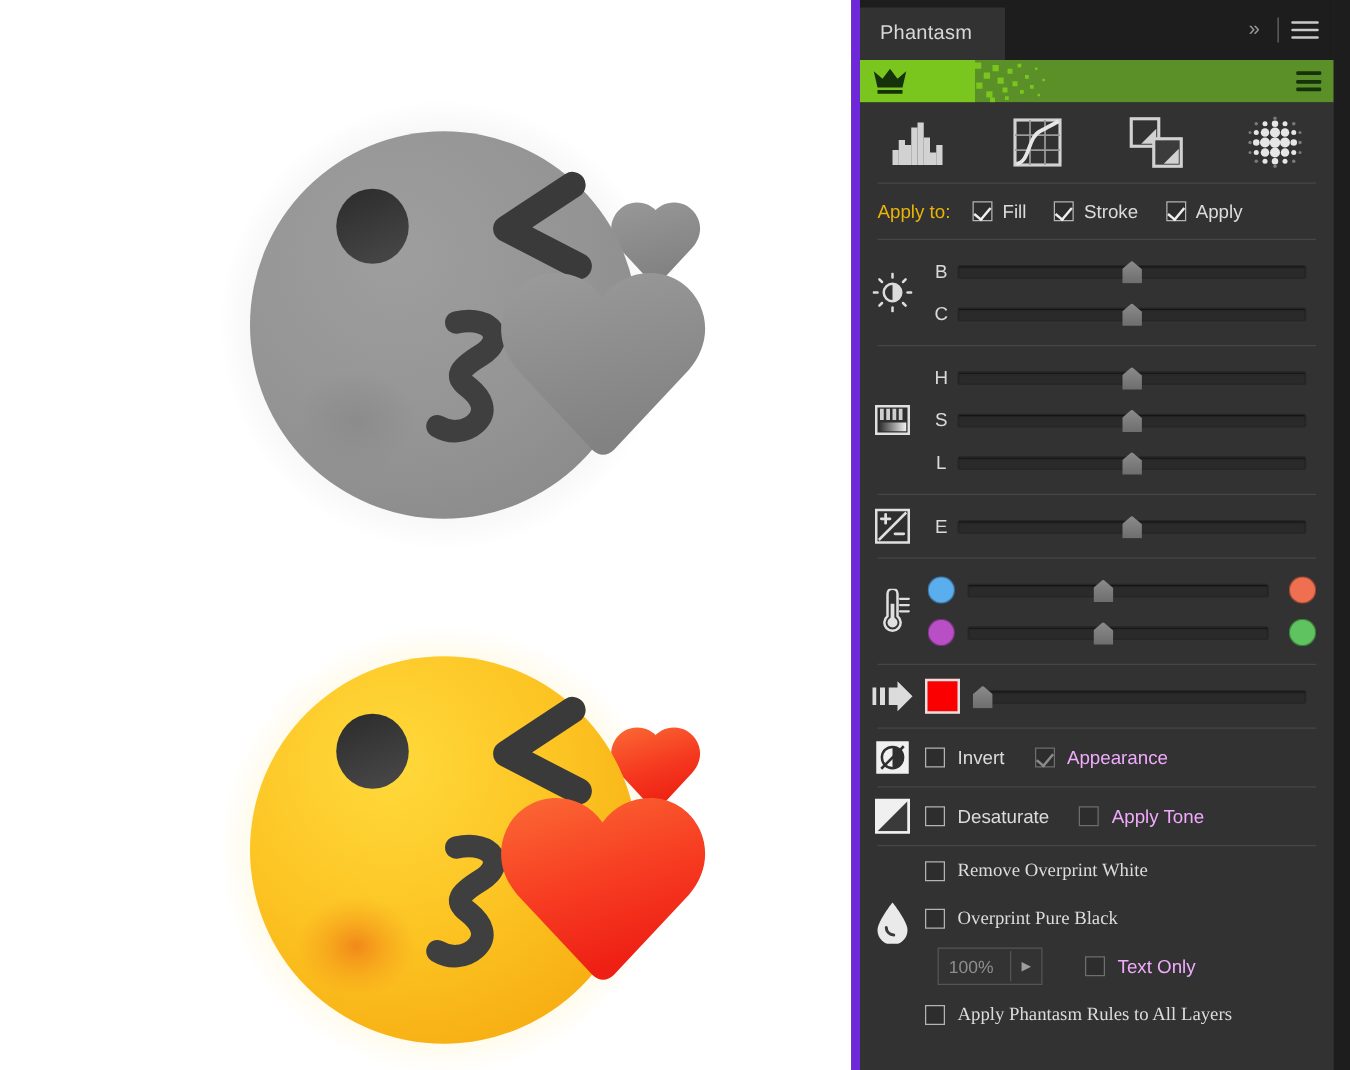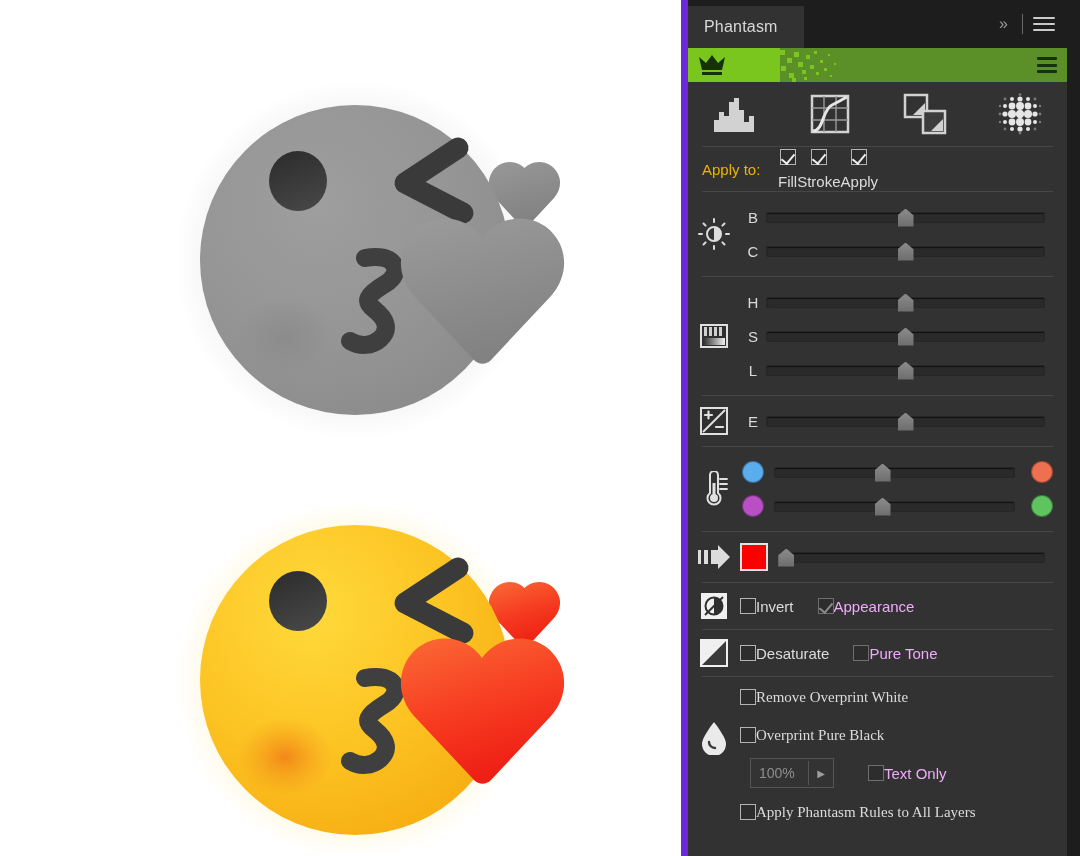--- a/index.html
+++ b/index.html
@@ -46,21 +46,21 @@
 
   
   .iconrow{height:64px;display:flex;align-items:center;}
   .iconcell{flex:1;display:flex;align-items:center;justify-content:center;height:64px;}
 
   .divider{height:1px;background:#464646;margin:0 14px;}
 
   
   .applyrow{height:44px;display:flex;align-items:center;padding-left:14px;}
   .applylabel{color:#eab308;font-size:15px;width:76px;}
-  .cb-group{display:flex;align-items:center;gap:8px;flex-direction:column;}
+  .cb-group{display:flex;align-items:center;gap:8px;margin-right:22px;}
   .cbox{
     width:16px;height:16px;box-sizing:border-box;
     border:1px solid #b4b4b4;background:#2d2d2d;position:relative;flex:none;
   }
   .cbox.checked::after{
     content:"";position:absolute;left:3px;top:1px;width:6px;height:11px;
     border:solid #efefef;border-width:0 2px 2px 0;transform:rotate(40deg);
   }
   .cbox.dim{border-color:#6e6e6e;}
   .cbox.dim.checked::after{border-color:#8c8c8c;}
@@ -87,21 +87,21 @@
   .dot.l{margin-right:10px;margin-left:2px;}
   .dot.r{margin-left:8px;}
 
   
   .swatchrow{display:flex;align-items:center;height:50px;padding-right:14px;}
   .swatch{width:28px;height:28px;border:2px solid #e2e2e2;box-sizing:border-box;flex:none;margin-right:12px;}
 
   
   .optrow{display:flex;align-items:center;height:46px;}
   .optrow .sicon{width:52px;}
-  .opt-item{display:flex;align-items:center;gap:0;margin-right:24px;}
+  .opt-item{display:flex;align-items:center;gap:10px;margin-right:24px;}
 
   .plainrow{display:flex;align-items:center;height:34px;padding-left:52px;font-family:Liberation Serif, serif;}
   .plainrow .opt-item{margin-right:0;}
 
   
   .numfield{
     display:flex;align-items:center;height:30px;width:84px;
     border:1px solid #555;background:#333;box-sizing:border-box;margin-left:10px;
   }
   .numval{flex:1;color:#8e8e8e;font-size:14px;padding-left:8px;}
@@ -543,21 +543,21 @@
             <path d="M3 27 L27 3 L27 27 Z" fill="#3a3a3a"></path>
             <rect x="2" y="2" width="26" height="26" fill="none" stroke="#f0f0f0" stroke-width="2"></rect>
           </svg>
         </div>
         <span class="opt-item">
           <span class="cbox"></span>
           <span class="cb-text">Desaturate</span>
         </span>
         <span class="opt-item">
           <span class="cbox dim"></span>
-          <span class="cb-text dim">Pure Tone</span>
+          <span class="cb-text dim">Apply Tone</span>
         </span>
       </div>
 
       <div class="divider"></div>
 
       <div style="position:relative;">
         <div style="position:absolute;left:0;top:44px;width:52px;display:flex;justify-content:center;">
           <svg width="30" height="34" viewBox="0 0 30 34">
             <path d="M15 1 C15 1 3 16 3 23 a12 12 0 0 0 24 0 C27 16 15 1 15 1 z" fill="#eaeaea"></path>
             <path d="M10 21 a6 6 0 0 0 6 6" fill="none" stroke="#3a3a3a" stroke-width="2.4" stroke-linecap="round"></path>

